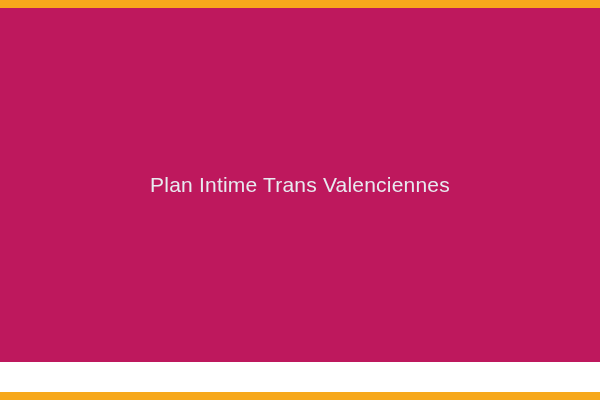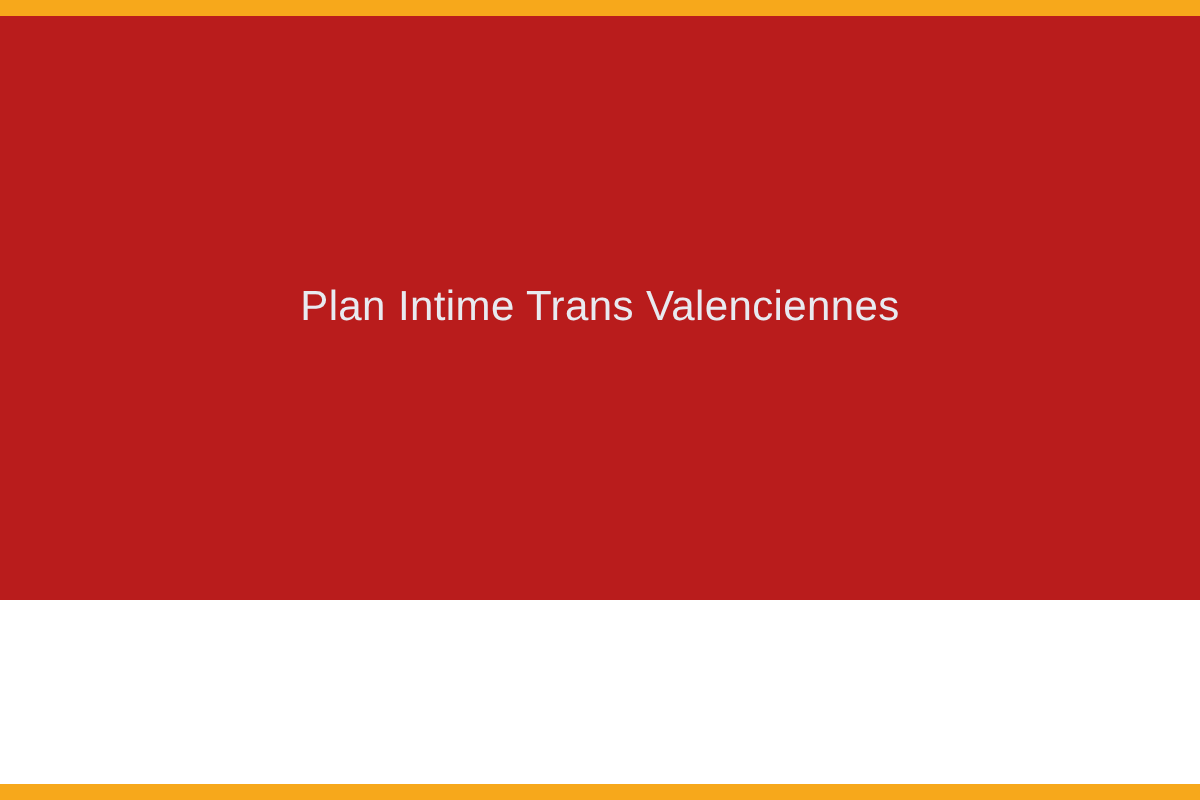--- a/index.html
+++ b/index.html
@@ -27,22 +27,22 @@
     height: 8px;
     background: #f7a81b;
   }
   .accent-bar.top { top: 0; }
   .accent-bar.bottom { bottom: 0; }
   .stage {
     position: absolute;
     top: 8px;
     left: 0;
     width: 600px;
-    height: 292px;
-    background: #b91c1c;
+    height: 354px;
+    background: #be185d;
     display: flex;
     align-items: center;
     justify-content: center;
   }
   .title {
     color: #e8eaf0;
     font-size: 21px;
     font-weight: normal;
     letter-spacing: 0.2px;
     text-align: center;

